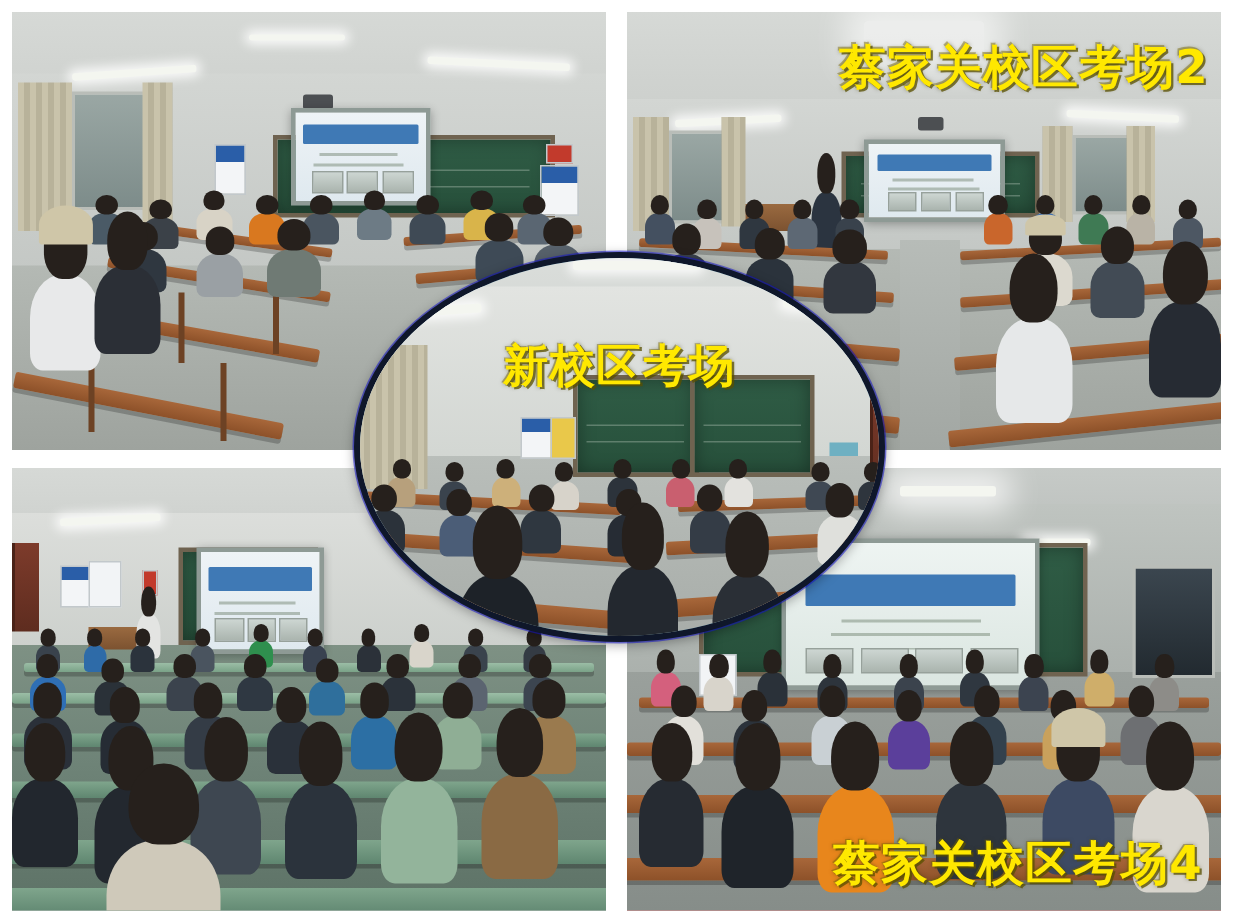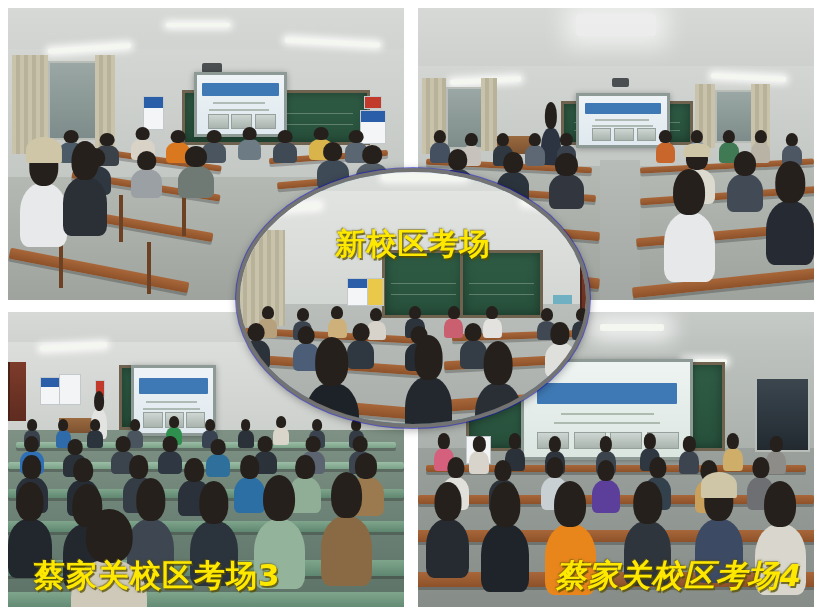--- a/index.html
+++ b/index.html
@@ -84,21 +84,21 @@
   }
   #cap-tl{left:26px; top:16px;  font-size:31px;}
   #cap-tr{right:8px; top:16px;  font-size:31px;}
   #cap-bl{left:26px; bottom:10px;font-size:31px;}
   #cap-br{right:12px;bottom:10px;font-size:31px;}
 
   
   #inset{
     position:absolute;left:236px;top:168px;width:346px;height:252px;
     border-radius:50%;overflow:hidden;
-    border:4px solid #737373;
+    border:4px solid #0f172a;
     box-shadow:0 0 0 1px rgba(20,20,200,.55), 0 2px 8px rgba(0,0,0,.35);
     background:#0c4a6e;
   }
   #inset .scene{position:absolute;left:-6%;top:-6%;width:112%;height:112%;}
   #cap-center{
     position:absolute;left:50%;top:52px;transform:translateX(-50%);
     font-size:30px;z-index:9;
   }
 </style>
 </head>
@@ -229,20 +229,21 @@
       <div class="stu" style="left:84%;top:46%;width:5%;height:7%;background:#b9b3a6;"></div>
       <div class="stu" style="left:92%;top:47%;width:5%;height:7%;background:#4d5763;"></div>
       <div class="stu" style="left:6%;top:55%;width:8%;height:11%;background:#39404a;"></div>
       <div class="stu" style="left:20%;top:56%;width:8%;height:11%;background:#2b333c;"></div>
       <div class="stu" style="left:33%;top:57%;width:9%;height:12%;background:#32373f;"></div>
       <div class="stu cap" style="left:66%;top:55%;width:9%;height:12%;background:#dcd9cf;"></div>
       <div class="stu" style="left:78%;top:57%;width:9%;height:13%;background:#424b55;"></div>
       <div class="stu" style="left:62%;top:70%;width:13%;height:24%;background:#e6e8e9;"></div>
       <div class="stu" style="left:88%;top:66%;width:12%;height:22%;background:#262b33;"></div>
     </div>
+    <div class="caption" id="cap-tr">蔡家关校区考场2</div>
   </div>
 
   <div class="tile" id="tile-bl">
     <div class="scene">
       <div class="ceiling" style="height:30%;"></div>
       <div class="backwall" style="top:10%;height:34%;background:linear-gradient(#dcdedb,#cbcfcb);"></div>
       <div class="floor" style="height:60%;background:linear-gradient(#7e9184 0%,#6e8377 45%,#5d7266 100%);"></div>
 
       <div class="lamp" style="left:8%;top:11%;width:17%;height:5px;transform:rotate(-3deg);"></div>
       <div class="lamp" style="left:60%;top:8%;width:18%;height:5px;transform:rotate(2deg);"></div>
@@ -301,24 +302,23 @@
       <div class="stu" style="left:86%;top:56%;width:9%;height:13%;background:#9a7a4e;"></div>
 
       <div class="stu" style="left:0%;top:70%;width:11%;height:20%;background:#22272e;"></div>
       <div class="stu" style="left:14%;top:72%;width:12%;height:22%;background:#23282f;"></div>
       <div class="stu" style="left:30%;top:70%;width:12%;height:22%;background:#3e4751;"></div>
       <div class="stu" style="left:46%;top:71%;width:12%;height:22%;background:#2b333c;"></div>
       <div class="stu" style="left:62%;top:70%;width:13%;height:24%;background:#93b49b;"></div>
       <div class="stu" style="left:79%;top:69%;width:13%;height:24%;background:#8a6a44;"></div>
       <div class="stu" style="left:16%;top:84%;width:19%;height:28%;background:#cfc9ba;"></div>
     </div>
-    <div class="caption" id="cap-bl">蔡家关校区考场3</div>
   </div>
 
-  <div class="tile" id="tile-br" style="background:#7f1d1d;font-style:italic;">
+  <div class="tile" id="tile-br" style="background:#7f1d1d;">
     <div class="scene">
       <div class="ceiling" style="height:26%;background:linear-gradient(#c6cac7,#b5bab7);"></div>
       <div class="backwall" style="top:8%;height:42%;background:linear-gradient(#bfc4c0,#a9afab);"></div>
       <div class="floor" style="height:54%;background:linear-gradient(#9aa09c,#868d89);"></div>
 
       <div class="lamp" style="left:46%;top:4%;width:16%;height:7px;box-shadow:0 0 20px 10px rgba(255,255,255,.75);"></div>
       <div class="lamp" style="left:67%;top:16%;width:11%;height:5px;"></div>
 
       <div class="board" style="left:12%;top:17%;width:64%;height:28%;"></div>
       <div class="window" style="left:85%;top:22%;width:13%;height:24%;background:linear-gradient(#3b464f,#222a30);"></div>

